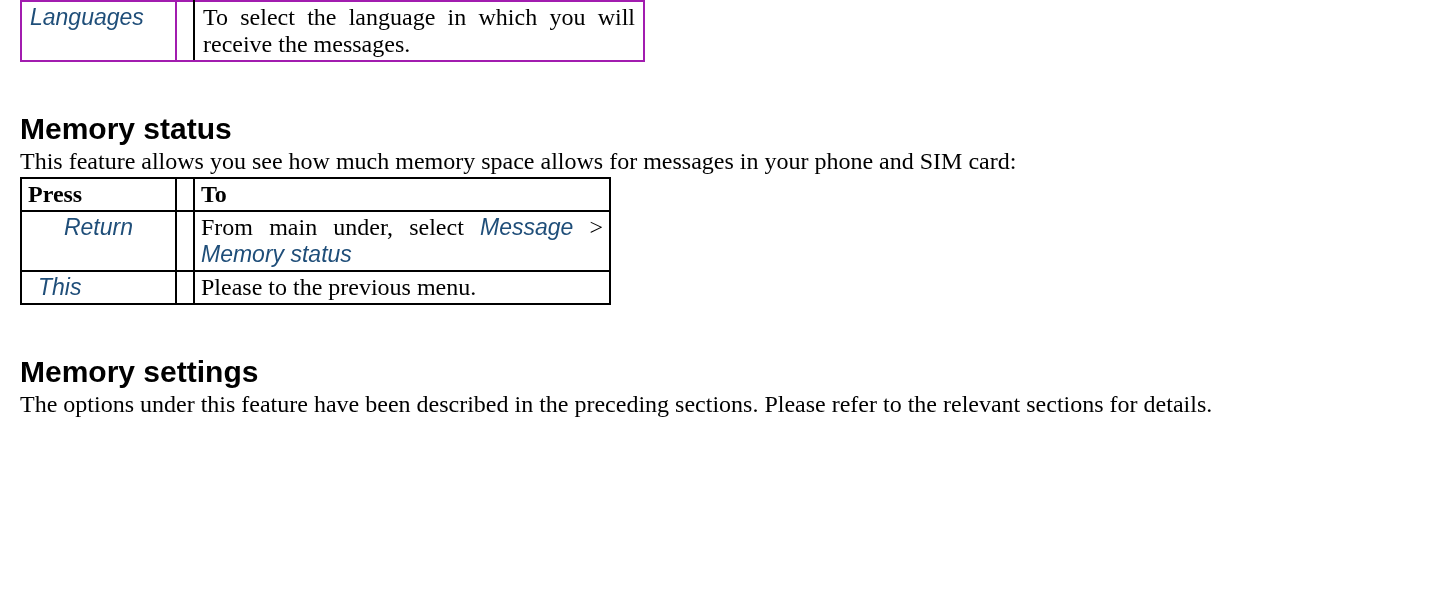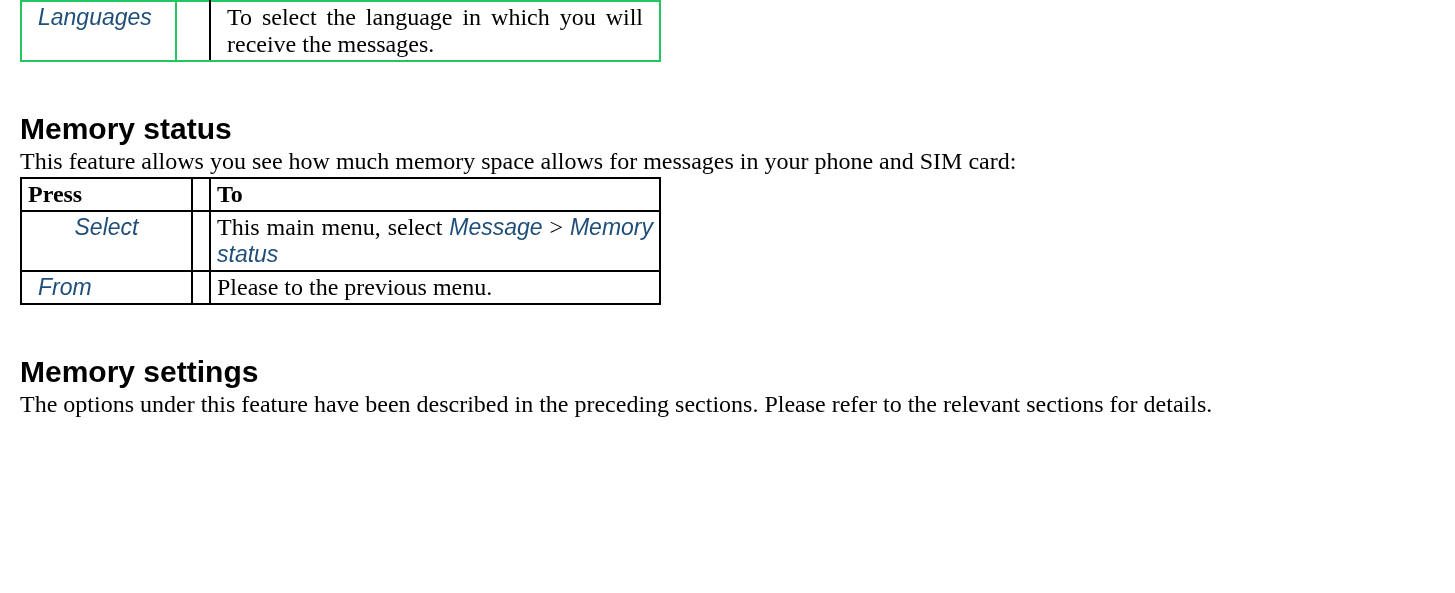--- a/index.html
+++ b/index.html
@@ -13,22 +13,22 @@
       color: #000;
       background: #fff;
       padding: 0 20px 20px 20px;
       width: 1455px;
     }
     .top-table {
       border-collapse: collapse;
       margin-bottom: 50px;
     }
     .top-table td {
-      border: 2px solid #22c55e;
-      padding: 2px 16px;
+      border: 2px solid #a21caf;
+      padding: 2px 8px;
       vertical-align: top;
     }
     .top-table .col-left {
       width: 155px;
     }
     .top-table .col-mid {
       width: 18px;
       border-left: 2px solid #000;
       border-right: 2px solid #000;
     }
@@ -73,27 +73,27 @@
       padding: 2px 6px;
       vertical-align: top;
       font-size: 24px;
       text-align: left;
     }
     .press-table th {
       font-family: "Times New Roman", Times, serif;
       font-weight: bold;
     }
     .press-table .col-left {
-      width: 171px;
+      width: 155px;
     }
     .press-table .col-mid {
       width: 18px;
     }
     .press-table .col-right {
-      width: 450px;
+      width: 416px;
       text-align: justify;
     }
     .justify {
       text-align: justify;
     }
   </style>
 </head>
 <body>
 
 <table class="top-table">
@@ -113,30 +113,30 @@
 
 <table class="press-table">
   <tbody>
       <tr>
     <th class="col-left">Press</th>
     <th class="col-mid"></th>
     <th class="col-right">To</th>
   </tr>
   <tr>
     <td class="col-left">
-      <span class="menu-label-center">Select</span>
+      <span class="menu-label-center">Return</span>
     </td>
     <td class="col-mid"></td>
     <td class="col-right justify">
-      <span>This main menu, select </span><span class="menu-label">Message</span><span> &gt; </span><span class="menu-label">Memory status</span>
+      <span>From main under, select </span><span class="menu-label">Message</span><span> &gt; </span><span class="menu-label">Memory status</span>
     </td>
   </tr>
   <tr>
     <td class="col-left">
-      <span class="menu-label" style="padding-left:10px;">From</span>
+      <span class="menu-label" style="padding-left:10px;">This</span>
     </td>
     <td class="col-mid"></td>
     <td class="col-right">Please to the previous menu.</td>
   </tr>
 </tbody>
   </table>
 
 <h2 class="section-heading">Memory settings</h2>
 <p class="intro">The options under this feature have been described in the preceding sections. Please refer to the relevant sections for details.</p>
 

